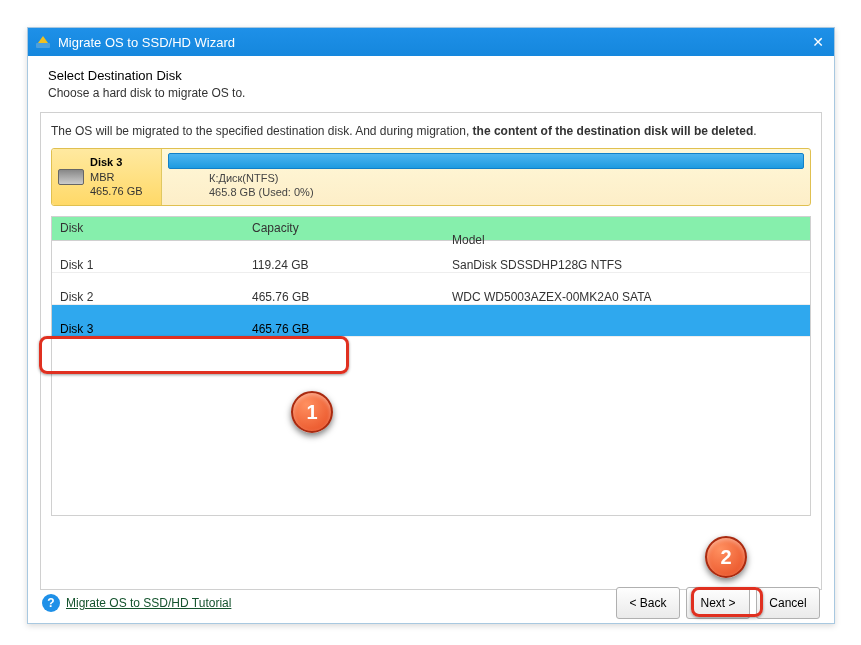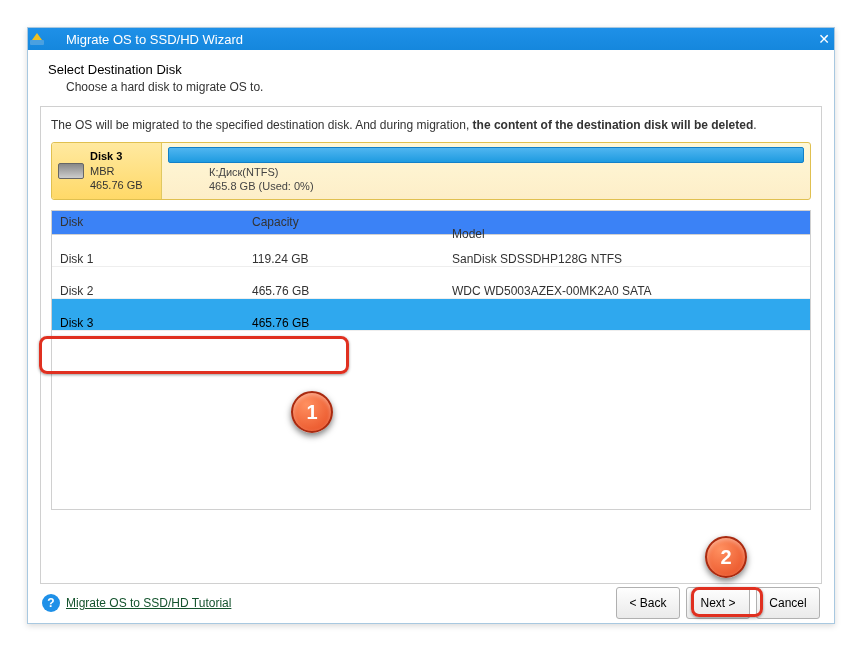--- a/index.html
+++ b/index.html
@@ -13,28 +13,27 @@
   }
   .window {
     position: absolute;
     left: 27px; top: 27px;
     width: 808px; height: 597px;
     border: 1px solid #a8c8e0;
     background: #fff;
     box-shadow: 0 2px 6px rgba(0,0,0,0.15);
   }
   .titlebar {
-    height: 22px;
+    height: 28px;
     background: linear-gradient(#1e90e8, #1587dd);
     display: flex;
     align-items: center;
-    padding: 0 0;
+    padding: 0 6px;
     color: #fff;
     font-size: 13px;
-    gap: 14px;
   }
   .titlebar .icon {
     width: 18px; height: 18px;
     margin-right: 6px;
     display: flex; align-items: center; justify-content: center;
   }
   .titlebar .title { flex: 1; }
   .titlebar .close {
     width: 20px; height: 20px;
     display: flex; align-items: center; justify-content: center;
@@ -42,21 +41,21 @@
     font-size: 14px;
   }
   .header {
     padding: 12px 20px 12px 20px;
   }
   .header h2 {
     font-size: 13px; font-weight: normal; color: #000;
   }
   .header p {
     font-size: 12px; color: #333;
-    margin-left: 18px; margin-top: 3px;
+    margin-top: 3px;
   }
   .content {
     border: 1px solid #d0d0d0;
     margin: 0 12px;
     padding: 10px;
     height: 478px;
     background: #fff;
   }
   .warning {
     font-size: 12px;
@@ -111,21 +110,21 @@
     height: 300px;
     overflow: auto;
   }
   .disk-table .thead {
     display: flex;
     border-bottom: 1px solid #d0d0d0;
     height: 24px;
     align-items: center;
     font-size: 12px;
     color: #333;
-    background: #3b82f6;
+    background: #86efac;
   }
   .disk-table .row {
     display: flex;
     height: 32px;
     align-items: flex-end;
     font-size: 12px;
     color: #333;
     border-bottom: 1px solid #eee;
     cursor: pointer;
   }

